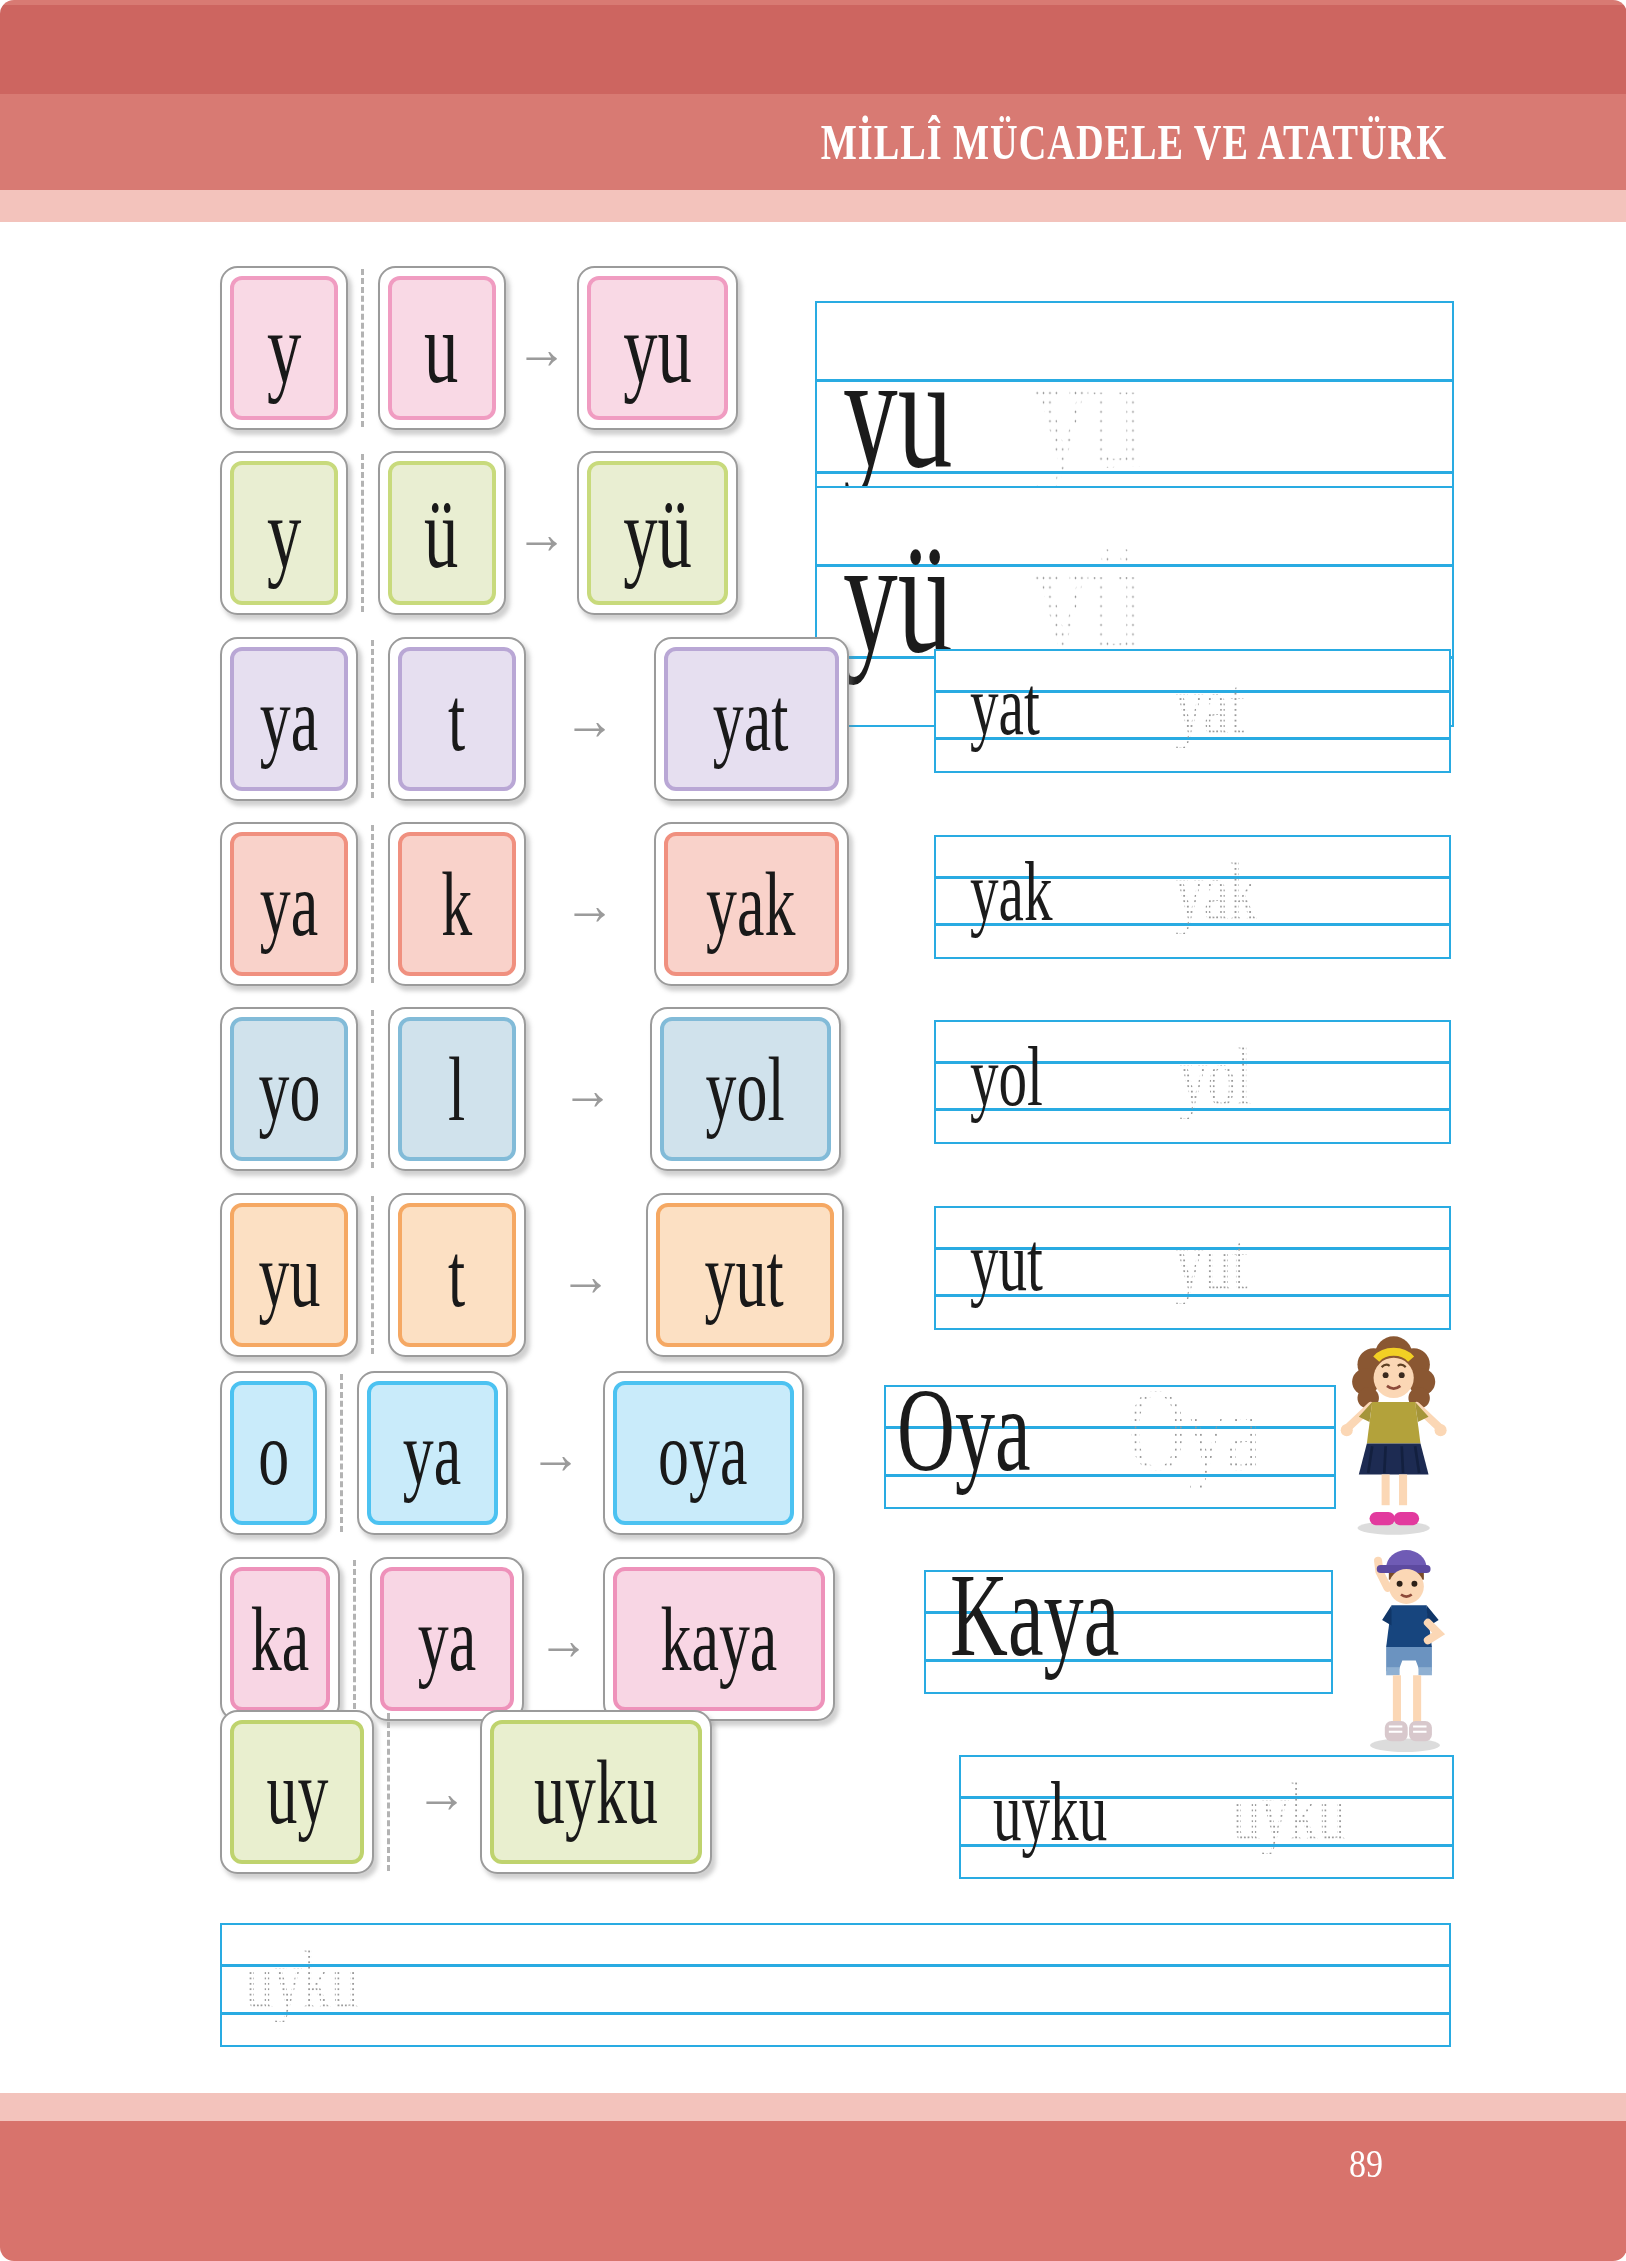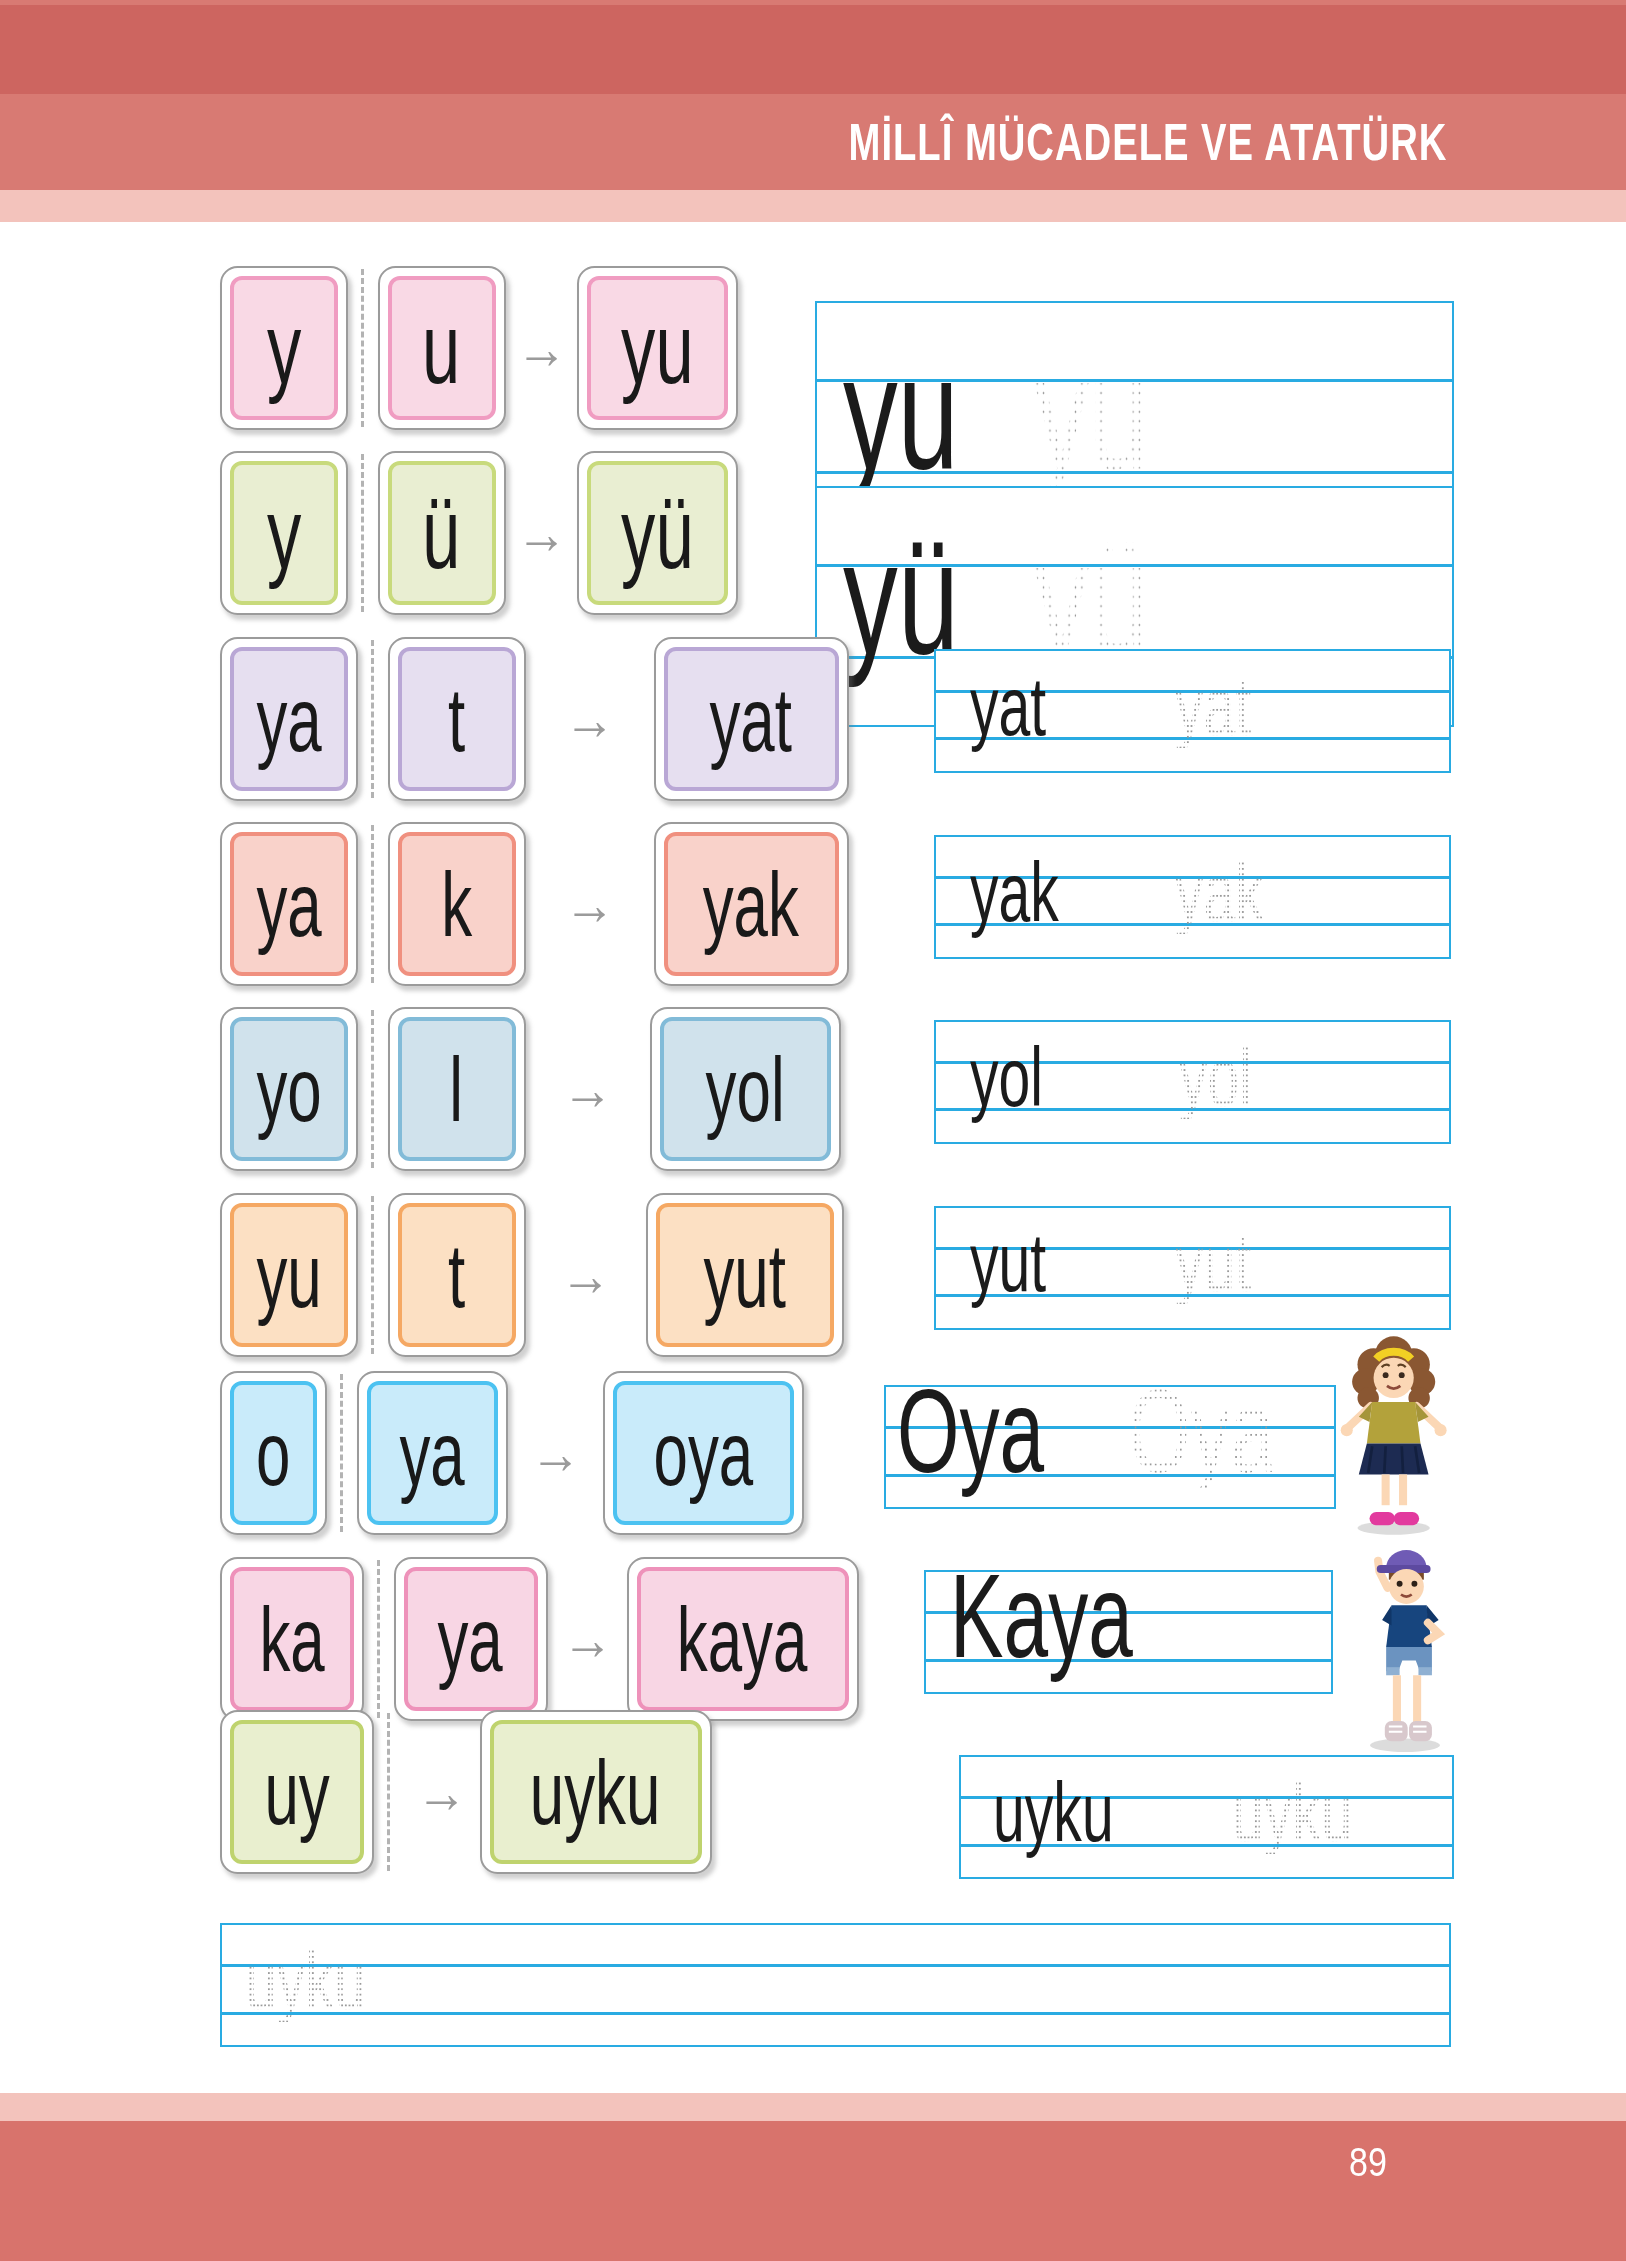--- a/index.html
+++ b/index.html
@@ -1,17 +1,17 @@
 <!DOCTYPE html>
 <html style="font-size:10.7px"><head>
 <meta charset="utf-8">
 <style>
   html,body{margin:0;padding:0;background:#ffffff;}
   .page{position:relative;width:1627px;height:2261px;background:#ffffff;overflow:hidden;
-        font-family:Liberation Sans, sans-serif;}
+        font-family:Liberation Serif, serif;border-radius:14px;}
 
   
   .band{position:absolute;left:0;width:100%;}
   .band-top-edge   {top:0;height:5.4px;background:#d87a73;}
   .band-top-dark   {top:5.4px;height:89px;background:#cd6560;}
   .band-top-light  {top:94px;height:96px;background:#d87a73;}
   .band-top-pale   {top:190px;height:32px;background:#f3c3bc;}
   .band-bot-pale   {top:2093px;height:27.5px;background:#f3c3bc;}
   .band-bot-red    {top:2121px;height:140px;background:#d8736c;}
 
@@ -262,21 +262,21 @@
           </div>
         </div>
       </div>
       <div class="wbox" style="left: 884px; top: 1385px; width: 452px; height: 124px;">
         <div class="wline" style="top: 39px;"></div>
         <div class="wline" style="top: 87px;"></div>
       </div>
       <div class="word solid-word" style="left: 897px; top: 1372px; font-size: 118px;">Oya</div>
       <div class="word dotted-word" style="left: 1128px; top: 1372px; font-size: 118px; background-size: 7.4px 7.4px;">Oya</div>
       <div class="cardrow" style="left: 220px; top: 1557px; height: 164px;">
-        <div class="card" style="width: 144px;">
+        <div class="card" style="width: 120px;">
           <div class="card-inner" style="background: rgb(248, 214, 228); border-color: rgb(238, 146, 186);">
             <span class="card-letter">ka</span>
           </div>
         </div>
         <div class="cutline">
           <div class="cutline-dash"></div>
         </div>
         <div class="card" style="width: 154px;">
           <div class="card-inner" style="background: rgb(248, 214, 228); border-color: rgb(238, 146, 186);">
             <span class="card-letter">ya</span>

